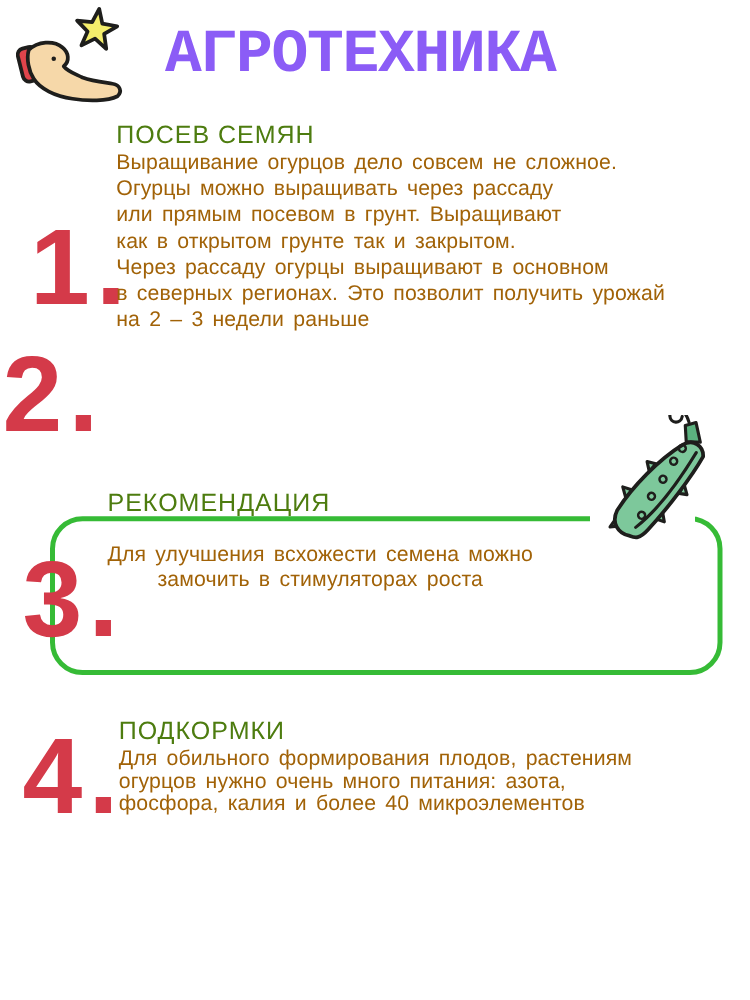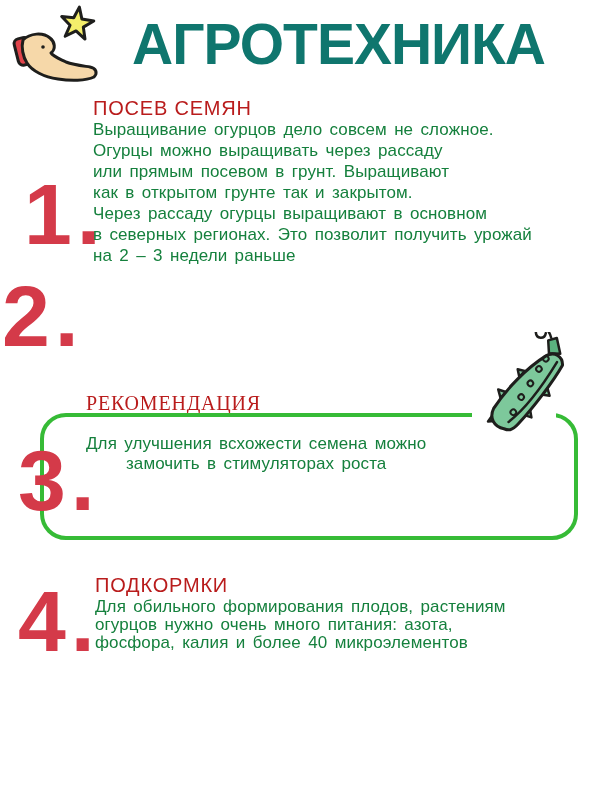--- a/index.html
+++ b/index.html
@@ -2,33 +2,33 @@
 <html style="--accent_red: #d43a49; --box_green: #36bb36; --cucumber_green: #7dc89b; --stem_green: #5bb27f; --star_yellow: #f4ee6b; --hand_skin: #f6d8a9; --cuff_red: #e0444b; --outline: #1e1e1c; --text: #252223;"><head>
 <meta charset="utf-8">
 <style>
   html,body{margin:0;padding:0;background:#ffffff;}
   .page{
     position:relative;width:600px;height:800px;background:#fff;
     font-family:"Liberation Sans", sans-serif;color:#252223;overflow:hidden;
   }
   .title{
     position:absolute;left:132px;top:14px;
-    font-size:57px;font-weight:700;letter-spacing:-1px;line-height:60px;
-    color:#0f766e;white-space:nowrap;
+    font-size:49px;font-weight:700;letter-spacing:-1px;line-height:60px;
+    color:#8b5cf6;white-space:nowrap;font-family:Liberation Mono, monospace;
   }
   .icon-wrap{position:absolute;left:10px;top:4px;width:104px;height:84px;}
   .sec-head{
     position:absolute;font-size:20px;font-weight:400;letter-spacing:0.8px;
-    line-height:22px;color:#b91c1c;white-space:nowrap;
+    line-height:22px;color:#4d7c0f;white-space:nowrap;
   }
   .step-num{
     position:absolute;font-size:86px;font-weight:700;line-height:86px;
     letter-spacing:5px;color:var(--accent_red,#d43a49);white-space:nowrap;
   }
-  .body-text{position:absolute;font-size:17px;color:#15803d;}
+  .body-text{position:absolute;font-size:17px;color:#a16207;}
   .body-text .line{white-space:nowrap;letter-spacing:0.1px;word-spacing:2.5px;}
   .lh21 .line{line-height:21px;}
   .lh20 .line{line-height:20px;text-align:center;}
   .lh18 .line{line-height:18px;}
   .rec-box{
     position:absolute;left:40px;top:413px;width:538px;height:127px;
     box-sizing:border-box;border:4px solid var(--box_green,#36bb36);
     border-radius:26px;background:transparent;z-index:1;
   }
   .border-gap{
@@ -66,21 +66,21 @@
     <div class="line">Огурцы можно выращивать через рассаду</div>
     <div class="line">или прямым посевом в грунт. Выращивают</div>
     <div class="line">как в открытом грунте так и закрытом.</div>
     <div class="line">Через рассаду огурцы выращивают в основном</div>
     <div class="line">в северных регионах. Это позволит получить урожай</div>
     <div class="line">на 2 – 3 недели раньше</div>
   </div>
 
   <div class="step-num" style="left:2px;top:273px;">2.</div>
 
-  <div class="sec-head" style="left:86px;top:392px;font-family:Liberation Serif, serif;">РЕКОМЕНДАЦИЯ</div>
+  <div class="sec-head" style="left:86px;top:392px;">РЕКОМЕНДАЦИЯ</div>
   <div class="rec-box"></div>
   <div class="border-gap"></div>
 
   <div class="cucumber-wrap">
     <svg width="122" height="114" viewBox="0 0 122 114">
       <g transform="rotate(-42 61 58)">
 
         <polygon class="cuke ink" points="30,41 34,33 38,40" stroke-width="2.5" stroke-linejoin="round"></polygon>
         <polygon class="cuke ink" points="58,38 62,31 66,37" stroke-width="2.5" stroke-linejoin="round"></polygon>
         <polygon class="cuke ink" points="36,69 40,76 45,68" stroke-width="2.5" stroke-linejoin="round"></polygon>

